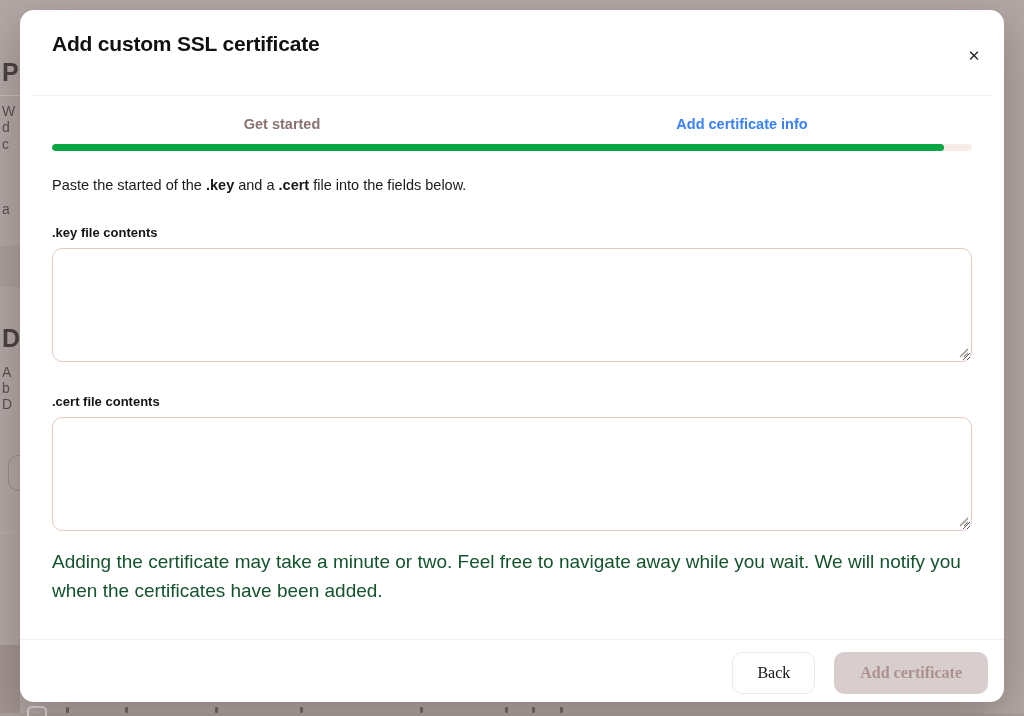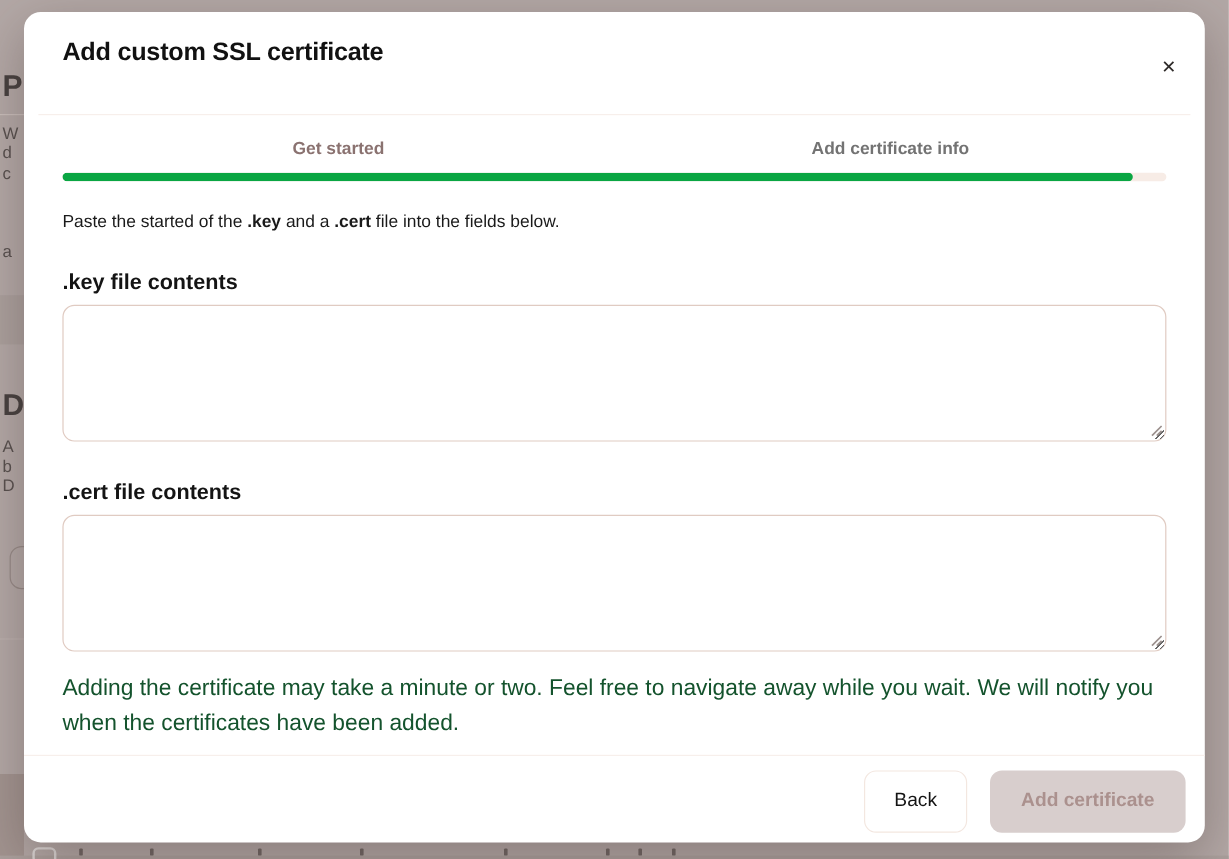--- a/index.html
+++ b/index.html
@@ -51,52 +51,52 @@
     font-size: 15px; color: #2e2a29; cursor: pointer;
     display: flex; align-items: center; justify-content: center;
   }
   .header-divider { border-bottom: 1px solid #f7efeb; margin: 0 12px; flex: 0 0 auto; }
 
   .modal-body { padding: 0 32px; flex: 1 1 auto; }
 
   .stepper { display: flex; margin-top: 20px; }
   .step { flex: 1; text-align: center; font-size: 14.5px; font-weight: 600; cursor: pointer; }
   .step-done { color: #8a7270; }
-  .step-active { color: #737373; }
+  .step-active { color: #3b82f6; }
 
   .progress-track {
     margin-top: 12px; height: 7px; border-radius: 4px;
     background: #f7ece6; overflow: hidden;
   }
   .progress-fill { height: 100%; background: #0aa643; border-radius: 4px; }
 
   .intro { margin-top: 26px; font-size: 14.5px; color: #1a1a1a; }
   .intro b { font-weight: 700; }
 
-  .field-label { margin-top: 32px; font-size: 18px; font-weight: 700; color: #141414; }
+  .field-label { margin-top: 32px; font-size: 13px; font-weight: 700; color: #141414; }
   .textarea-wrap { position: relative; margin-top: 8px; }
   textarea {
     display: block; width: 100%; height: 114px;
     border: 1px solid #e0cbc2; border-radius: 10px;
     resize: vertical; outline: none;
     font-family: "Liberation Sans", sans-serif; font-size: 14px;
     padding: 10px 12px; color: #1a1a1a; background: #ffffff;
   }
   .resize-grip { position: absolute; right: 3px; bottom: 4px; pointer-events: none; }
 
   .note { margin-top: 16px; font-size: 19px; line-height: 1.55; color: #14532d; max-width: 952px; }
 
   .modal-footer {
     flex: 0 0 auto;
     border-top: 1px solid #f7efeb;
     margin-top: 10px;
     padding: 12px 16px 8px 16px;
     display: flex; justify-content: flex-end; align-items: center; gap: 19px;
   }
-  .btn { height: 52px; border-radius: 10px; font-family: Liberation Sans, sans-serif; cursor: pointer; }
+  .btn { height: 42px; border-radius: 10px; font-family: Liberation Serif, serif; cursor: pointer; }
   .btn-back {
     background: #ffffff; border: 1px solid #f3e7e0; color: #141414;
     font-size: 16px; font-weight: 500; padding: 0 24px;
   }
   .btn-submit {
     background: #d8cecd; border: none; color: #ab918e;
     font-size: 16px; font-weight: 600; padding: 0 26px;
   }
   .btn-submit[disabled] { cursor: not-allowed; }
 </style>

